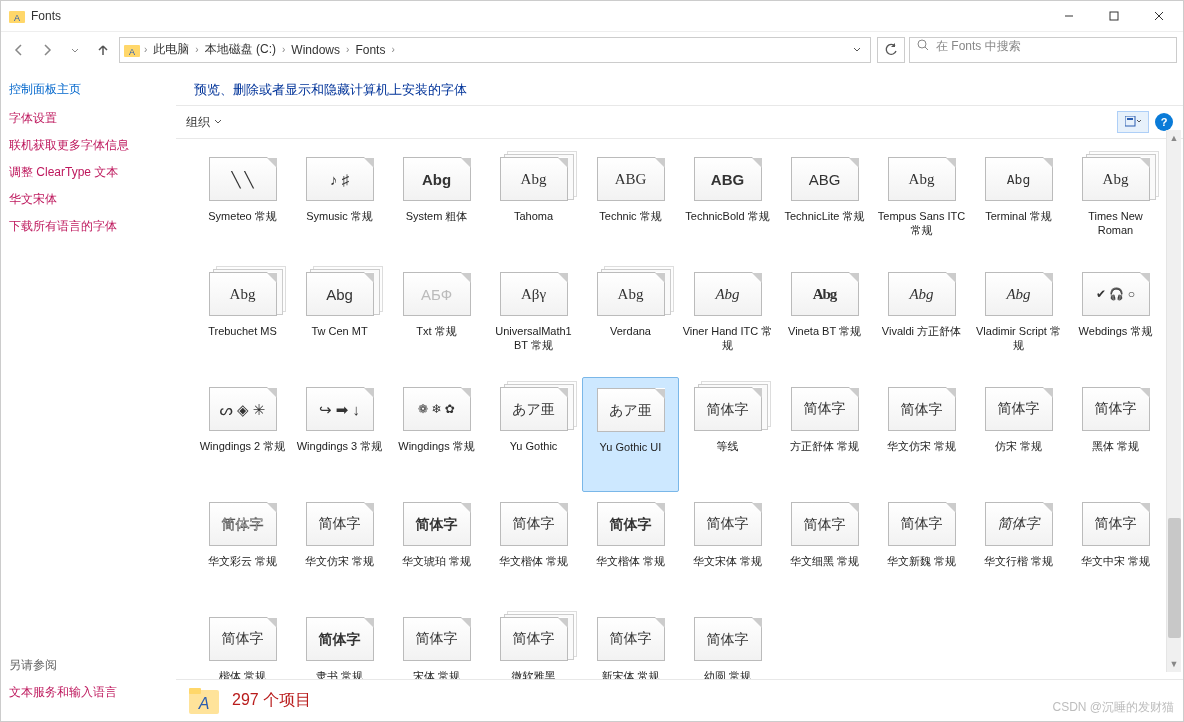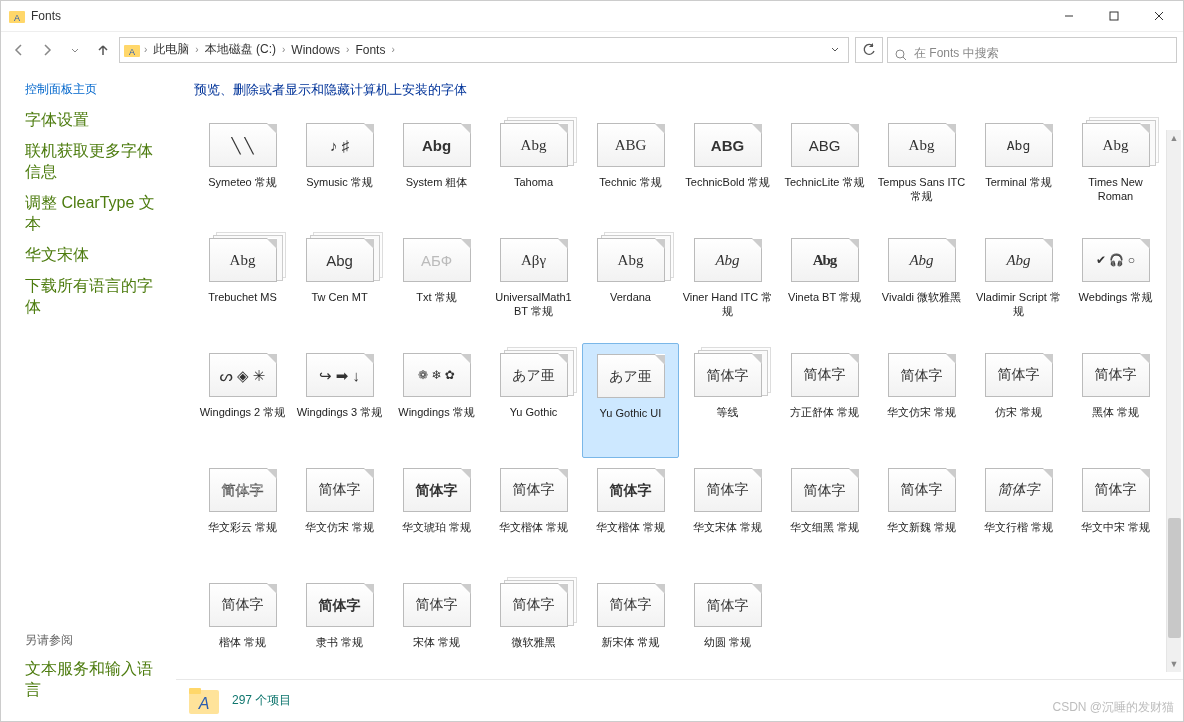--- a/index.html
+++ b/index.html
@@ -14,27 +14,27 @@
 
 .addrbar { height: 36px; display: flex; align-items: center; padding: 4px 6px; gap: 4px; border-top: 1px solid #eee; }
 .nav-btn { width: 24px; height: 24px; display: flex; align-items: center; justify-content: center; color: #888; }
 .nav-btn.enabled { color: #555; }
 .path-box { flex: 1; height: 26px; border: 1px solid #ccc; display: flex; align-items: center; padding: 0 2px; }
 .path-icon { width: 20px; display: flex; align-items: center; justify-content: center; }
 .crumb { padding: 0 4px; font-size: 12px; }
 .crumb-sep { color: #888; padding: 0 2px; font-size: 10px; }
 .path-drop { margin-left: auto; padding: 0 6px; color: #555; }
 .refresh-btn { width: 28px; height: 26px; border: 1px solid #ccc; display: flex; align-items: center; justify-content: center; margin-left: 2px; }
-.search-box { width: 290px; height: 26px; border: 1px solid #ccc; display: flex; align-items: flex-end; padding: 0 6px; color: #888; }
+.search-box { width: 268px; height: 26px; border: 1px solid #ccc; display: flex; align-items: flex-start; padding: 0 6px; color: #888; }
 .search-box .ph { margin-left: 6px; font-size: 12px; }
 
 .body { flex: 1; display: flex; overflow: hidden; }
-.sidebar { width: 175px; padding: 14px 10px 10px 24px; border-right: 0; display: flex; flex-direction: column; }
+.sidebar { width: 175px; padding: 14px 10px 10px 8px; border-right: 0; display: flex; flex-direction: column; }
 .side-head { color: #0066cc; font-size: 12px; margin-bottom: 12px; }
-.side-link { color: #4d7c0f; font-size: 16px; margin-bottom: 10px; cursor: pointer; }
+.side-link { color: #be185d; font-size: 12px; margin-bottom: 10px; cursor: pointer; }
 .side-sep { flex: 1; }
 .side-foot-head { color: #666; font-size: 12px; margin-bottom: 10px; }
 
 .main { flex: 1; display: flex; flex-direction: column; overflow: hidden; }
 .heading { color: #003399; font-size: 13px; padding: 14px 18px 6px; }
 .toolbar { height: 34px; display: flex; align-items: center; border-top: 1px solid #e8e8e8; border-bottom: 1px solid #e8e8e8; padding: 0 10px; }
 .org-btn { font-size: 12px; display: flex; align-items: center; gap: 4px; }
 .tool-spacer { flex: 1; }
 .view-btn { width: 32px; height: 22px; display: flex; align-items: center; justify-content: center; border: 1px solid #aecff7; background: #e7f1fb; margin-right: 6px; }
 .help-btn { width: 18px; height: 18px; border-radius: 50%; background: #0a7bd8; color: #fff; display: flex; align-items: center; justify-content: center; font-size: 11px; font-weight: bold; }
@@ -46,21 +46,21 @@
 .font-thumb { width: 68px; height: 44px; background: linear-gradient(to bottom, #fff, #f2f2f2); border: 1px solid #bbb; display: flex; align-items: center; justify-content: center; position: relative; margin-top: 6px; }
 .font-thumb.stack::before { content: ""; position: absolute; top: -4px; left: 3px; width: 68px; height: 44px; border: 1px solid #ccc; background: #fafafa; z-index: -1; }
 .font-thumb.stack::after { content: ""; position: absolute; top: -7px; left: 6px; width: 68px; height: 44px; border: 1px solid #ddd; background: #fdfdfd; z-index: -2; }
 .font-thumb .dogear { position: absolute; top: -1px; right: -1px; width: 0; height: 0; border-top: 10px solid #fff; border-left: 10px solid transparent; }
 .font-thumb .dogear::after { content: ""; position: absolute; top: -10px; right: 0; width: 0; height: 0; border-top: 10px solid #ccc; border-left: 10px solid transparent; transform: translateY(1px); }
 .sample { font-size: 15px; text-align: center; line-height: 1; }
 .font-label { font-size: 11px; text-align: center; margin-top: 8px; padding: 0 2px; line-height: 1.3; color: #222; }
 
 .statusbar { height: 42px; border-top: 1px solid #e8e8e8; display: flex; align-items: center; padding: 0 10px; gap: 10px; }
 .status-icon { width: 36px; height: 36px; display: flex; align-items: center; justify-content: center; }
-.status-text { font-size: 12px; color: #0f766e; }
+.status-text { font-size: 16px; color: #b91c1c; }
 
 .watermark { position: fixed; right: 10px; bottom: 6px; font-size: 12px; color: #bdbdbd; }
 .scrollbar-stub { position: absolute; right: 3px; top: 130px; bottom: 50px; width: 15px; background: #f0f0f0; border-left: 1px solid #e5e5e5; display: flex; flex-direction: column; align-items: center; }
 .scroll-thumb { width: 13px; height: 120px; background: #c8c8c8; border-radius: 2px; margin-top: auto; margin-bottom: 18px; }
 .scroll-arrow { width: 15px; height: 16px; display: flex; align-items: center; justify-content: center; color: #888; font-size: 9px; }
 </style>
 </head>
 <body>
 
 <div class="window">
@@ -154,20 +154,37 @@
       <div class="side-link">调整 ClearType 文本</div>
       <div class="side-link">华文宋体</div>
       <div class="side-link">下载所有语言的字体</div>
       <div class="side-sep"></div>
       <div class="side-foot-head">另请参阅</div>
       <div class="side-link">文本服务和输入语言</div>
     </div>
 
     <div class="main">
       <div class="heading">预览、删除或者显示和隐藏计算机上安装的字体</div>
+      <div class="toolbar">
+        <div class="org-btn">
+          <span>组织</span>
+          <svg width="8" height="8" viewBox="0 0 8 8">
+              <path d="M1 2 L4 5 L7 2" fill="none" stroke="#555"></path>
+            </svg>
+        </div>
+        <div class="tool-spacer"></div>
+        <div class="view-btn">
+          <svg width="16" height="12" viewBox="0 0 16 12">
+              <rect x="0" y="0" width="10" height="10" fill="none" stroke="#2a5db0"></rect>
+              <rect x="2" y="2" width="6" height="2" fill="#2a5db0"></rect>
+              <path d="M12 4 L14 6 L16 4" fill="none" stroke="#555"></path>
+            </svg>
+        </div>
+        <div class="help-btn">?</div>
+      </div>
 
       <div class="grid-wrap">
         <div class="grid" id="font-grid">
             <div class="font-item">
               <div class="font-thumb">
                 <div class="sample" style="">╲ ╲</div>
                 <div class="dogear"></div>
               </div>
               <div class="font-label">Symeteo 常规</div>
             </div>
@@ -281,21 +298,21 @@
                 <div class="sample" style="font-weight:900;font-family:serif;letter-spacing:-1px">Abg</div>
                 <div class="dogear"></div>
               </div>
               <div class="font-label">Vineta BT 常规</div>
             </div>
             <div class="font-item">
               <div class="font-thumb">
                 <div class="sample" style="font-style:italic;font-family:cursive">Abg</div>
                 <div class="dogear"></div>
               </div>
-              <div class="font-label">Vivaldi 微软雅黑</div>
+              <div class="font-label">Vivaldi 方正舒体</div>
             </div>
             <div class="font-item">
               <div class="font-thumb">
                 <div class="sample" style="font-style:italic;font-family:cursive">Abg</div>
                 <div class="dogear"></div>
               </div>
               <div class="font-label">Vladimir Script 常规</div>
             </div>
             <div class="font-item">
               <div class="font-thumb">

